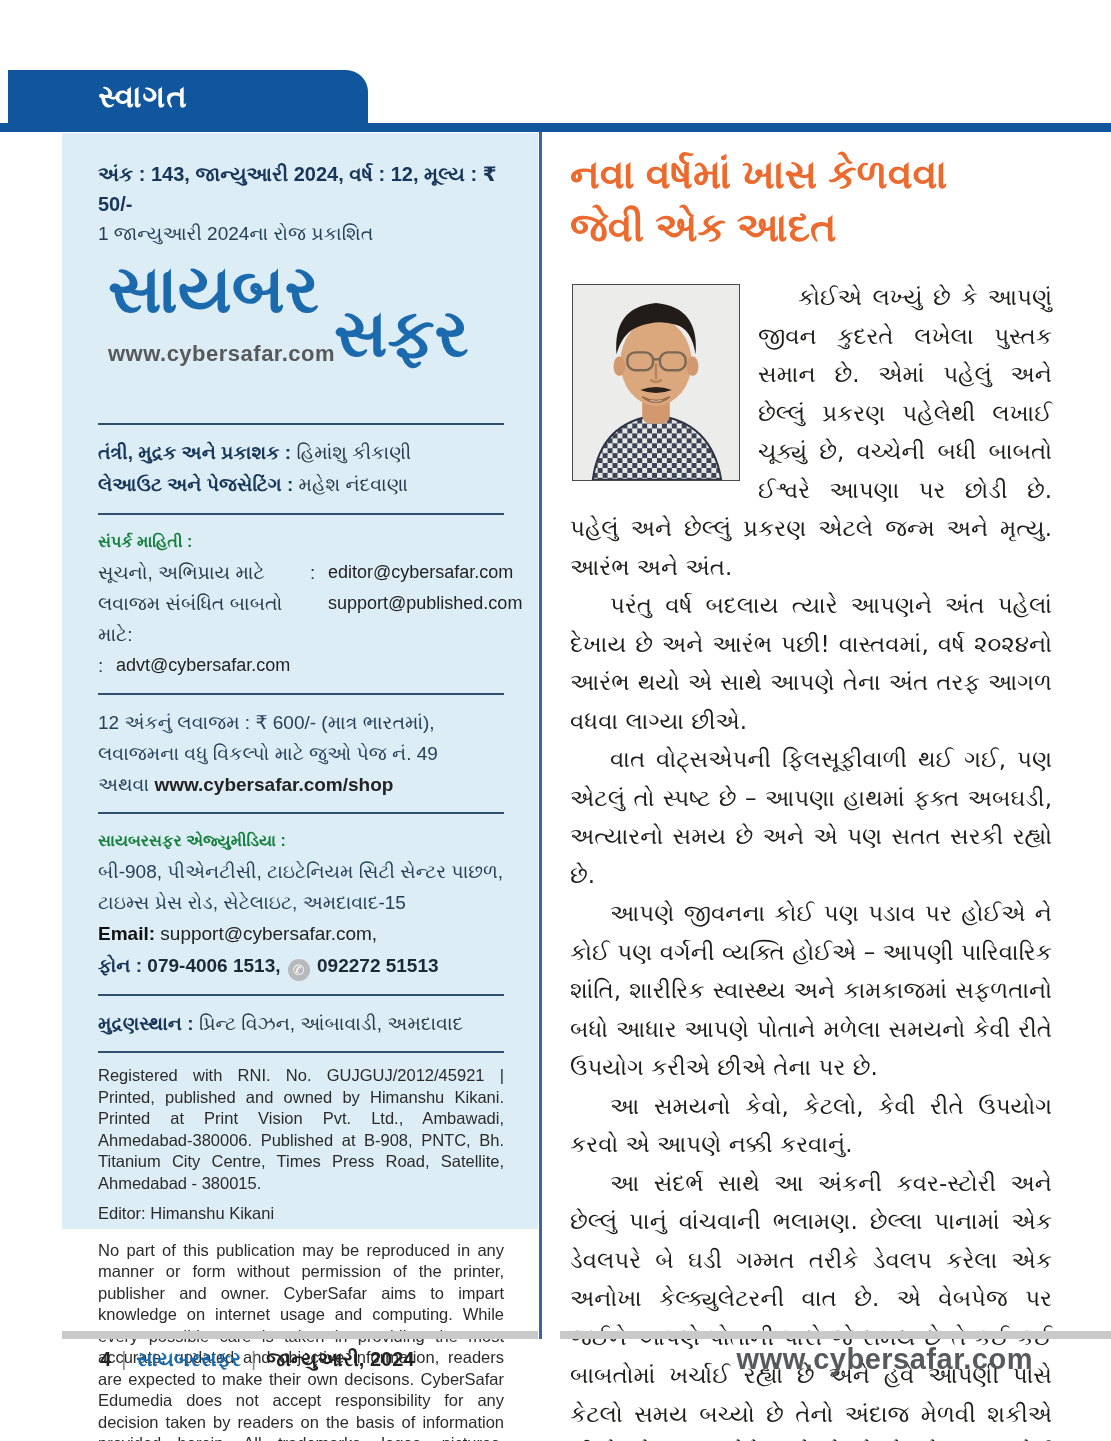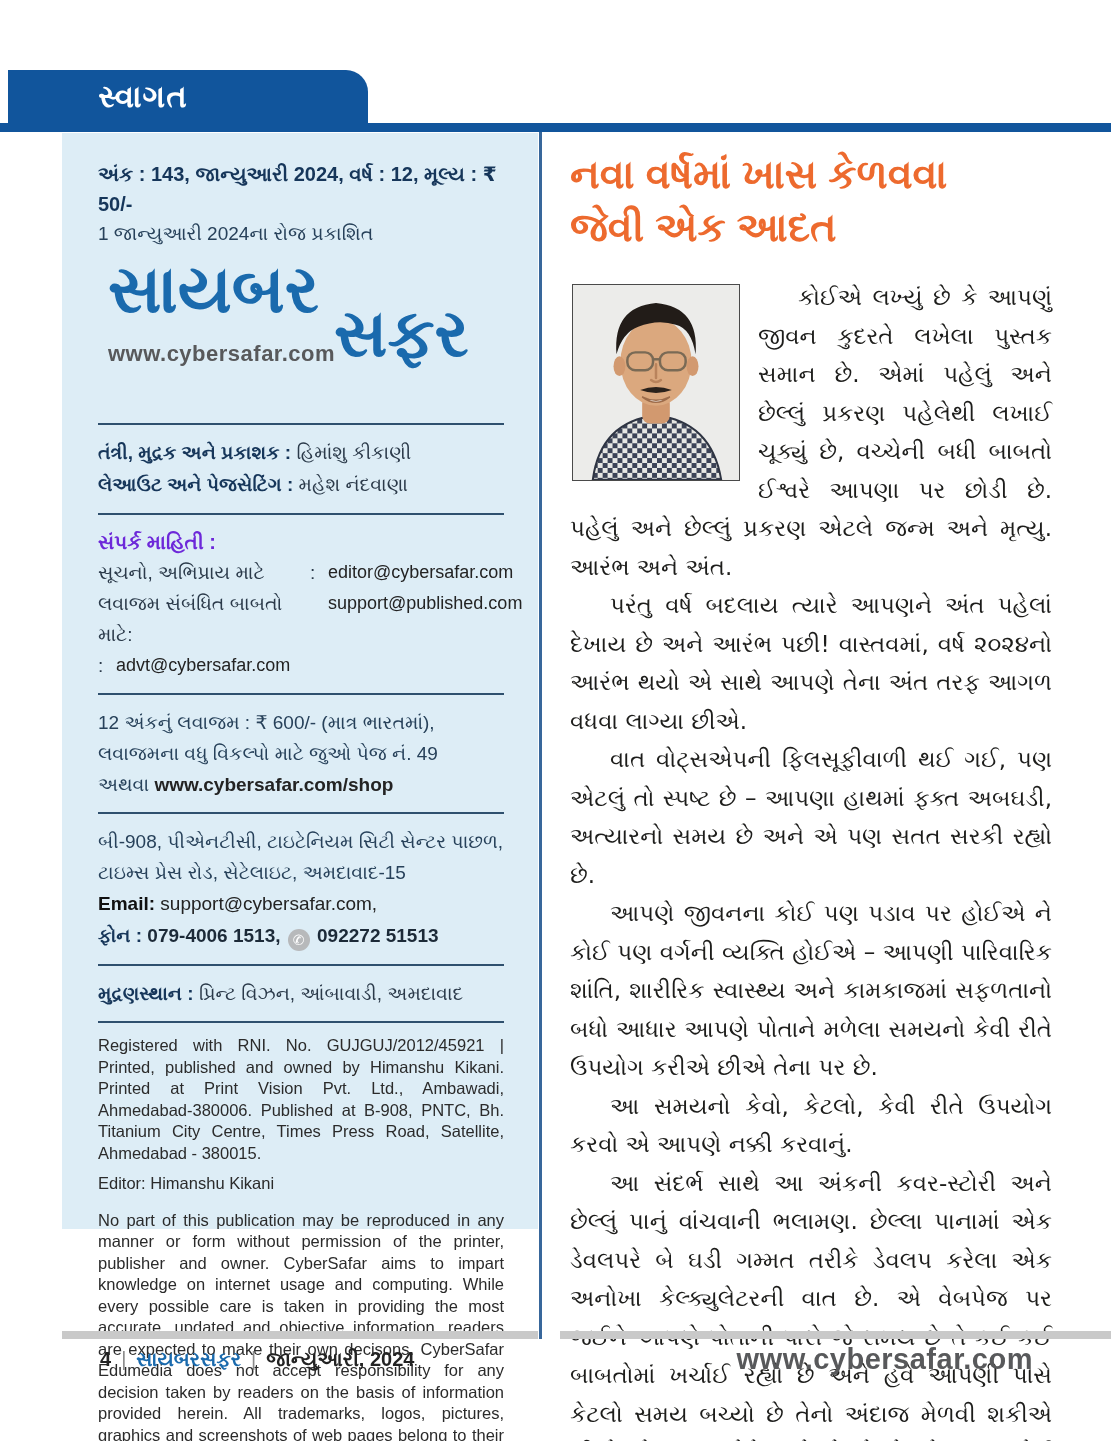--- a/index.html
+++ b/index.html
@@ -28,21 +28,21 @@
   }
   .masthead .issue-line{color:#16365a;font-weight:bold;font-size:20px;line-height:30px;}
   .masthead .published-line{color:#27415a;font-size:19px;line-height:30px;}
   .logo-block{position:relative;height:152px;margin-top:10px;}
   .logo-word1{position:absolute;left:10px;top:-8px;font-size:66px;font-weight:bold;color:#1a6aad;}
   .logo-word2{position:absolute;left:236px;top:36px;font-size:66px;font-weight:bold;color:#1a6aad;}
   .logo-url{position:absolute;left:10px;top:82px;font-size:22px;font-weight:bold;color:#58595b;letter-spacing:.5px;}
   .sep{border:none;border-top:2px solid #2f506e;margin:12px 0;}
   .staff-line{line-height:32px;}
   .staff-line .lbl{font-weight:bold;color:#16365a;}
-  .blue-heading{color:#6d28d9;font-weight:bold;font-size:20px;line-height:30px;}
+  .blue-heading{color:#15803d;font-weight:bold;font-size:16px;line-height:30px;}
   .contact-row{display:flex;line-height:31px;}
   .contact-row .c-label{width:212px;flex:none;color:#2b3a4a;}
   .contact-row .c-colon{width:18px;flex:none;color:#2b3a4a;}
   .contact-row .c-value{color:#232323;font-size:18px;}
   .sub-line{line-height:31px;color:#27415a;}
   .sub-line .bold-url{font-weight:bold;color:#232323;font-size:19px;}
   .addr-line{line-height:31px;color:#27415a;}
   .email-line,.phone-line{line-height:32px;color:#232323;}
   .email-line .lbl{font-weight:bold;color:#111;}
   .phone-line{font-weight:bold;color:#1c2a38;}
@@ -137,20 +137,21 @@
   <hr class="sep">
 
   <div class="sub-line">12 અંકનું લવાજમ : ₹ 600/- (માત્ર ભારતમાં),</div>
   <div class="sub-line">લવાજમના વધુ વિકલ્પો માટે જુઓ પેજ નં. 49</div>
   <div class="sub-line">
     <span>અથવા </span><span class="bold-url">www.cybersafar.com/shop</span>
   </div>
 
   <hr class="sep">
 
+  <div class="blue-heading">સાયબરસફર એજ્યુમીડિયા :</div>
   <div class="addr-line">બી-908, પીએનટીસી, ટાઇટેનિયમ સિટી સેન્ટર પાછળ,</div>
   <div class="addr-line">ટાઇમ્સ પ્રેસ રોડ, સેટેલાઇટ, અમદાવાદ-15</div>
   <div class="email-line">
     <span class="lbl">Email:</span>
     <span>support@cybersafar.com,</span>
   </div>
   <div class="phone-line">
     <span class="lbl">ફોન :</span>
     <span>079-4006 1513,</span>
     <span class="wa-icon">✆</span>

